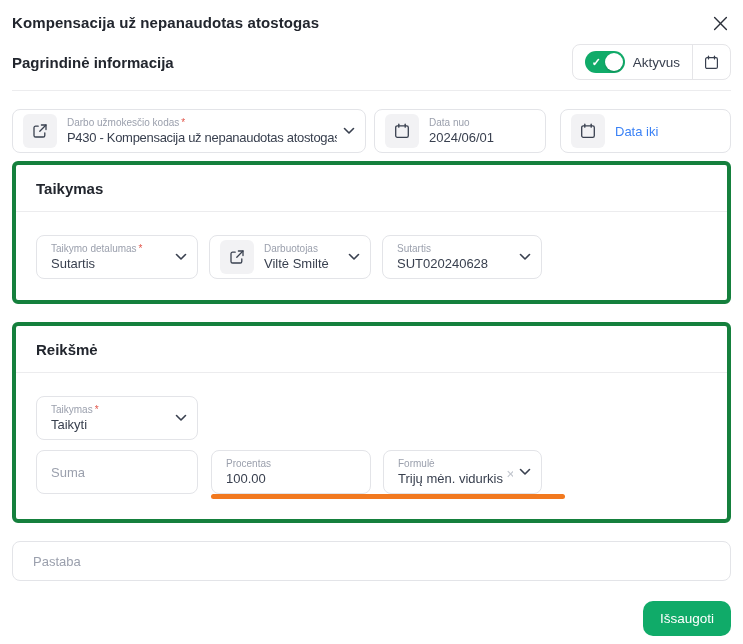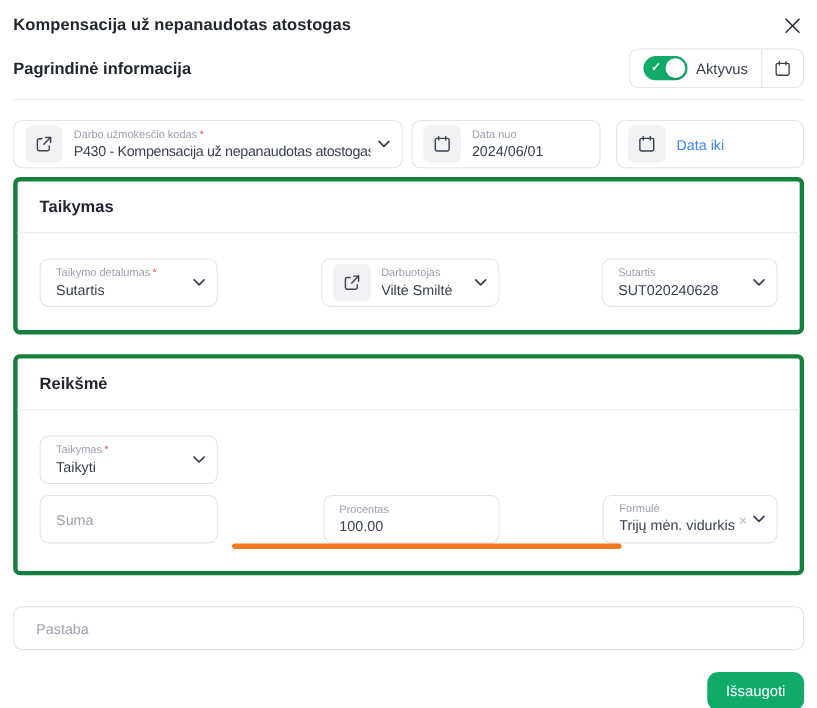--- a/index.html
+++ b/index.html
@@ -51,34 +51,34 @@
   
   .f-salary { width:354px; }
   .f-datefrom { width:172px; margin-left:8px; }
   .f-dateto { width:171px; margin-left:14px; }
 
   
   .card { border:4px solid #15803d; border-radius:6px; margin-top:8px; background:#fff; }
   .card + .card { margin-top:18px; }
   .card-header { padding:15px 20px 14px; font-size:15px; font-weight:700; color:#22262e; border-bottom:1px solid #ececee; }
   .card-body { padding:23px 20px 21px; }
-  .card-body .frow { display:flex; position:relative;justify-content:space-between; }
+  .card-body .frow { display:flex; position:relative; }
   .f-detail { width:162px; }
   .f-employee { width:162px; margin-left:11px; }
   .f-contract { width:160px; margin-left:11px; }
   .f-apply { width:162px; }
   .frow2 { margin-top:10px; }
   .f-sum { width:162px; }
   .f-percent { width:160px; margin-left:13px; }
   .f-formula { width:159px; margin-left:12px; }
   .value-body { padding-bottom:25px; }
   .orange-bar { position:absolute; left:175px; bottom:-5px; width:354px; height:5px; border-radius:3px; background:#f2791f; }
 
   
-  .note-field { margin-top:28px; height:40px; width:719px; border:1px solid #e3e4e8; border-radius:8px; padding:0 20px; display:flex; align-items:center;justify-content:flex-end; }
+  .note-field { margin-top:18px; height:40px; width:719px; border:1px solid #e3e4e8; border-radius:8px; padding:0 20px; display:flex; align-items:center;justify-content:flex-end; }
   .footer { display:flex; justify-content:flex-end; margin-top:20px; }
   .save-btn { background:#10ab69; color:#fff; border:none; border-radius:10px; height:35px; padding:0 17px; font-size:13.5px; font-family:"Liberation Sans",sans-serif; cursor:pointer; }
 </style>
 </head>
 <body>
 
 <div class="modal">
 
   <div class="modal-header">
     <div class="modal-title">Kompensacija už nepanaudotas atostogas</div>

